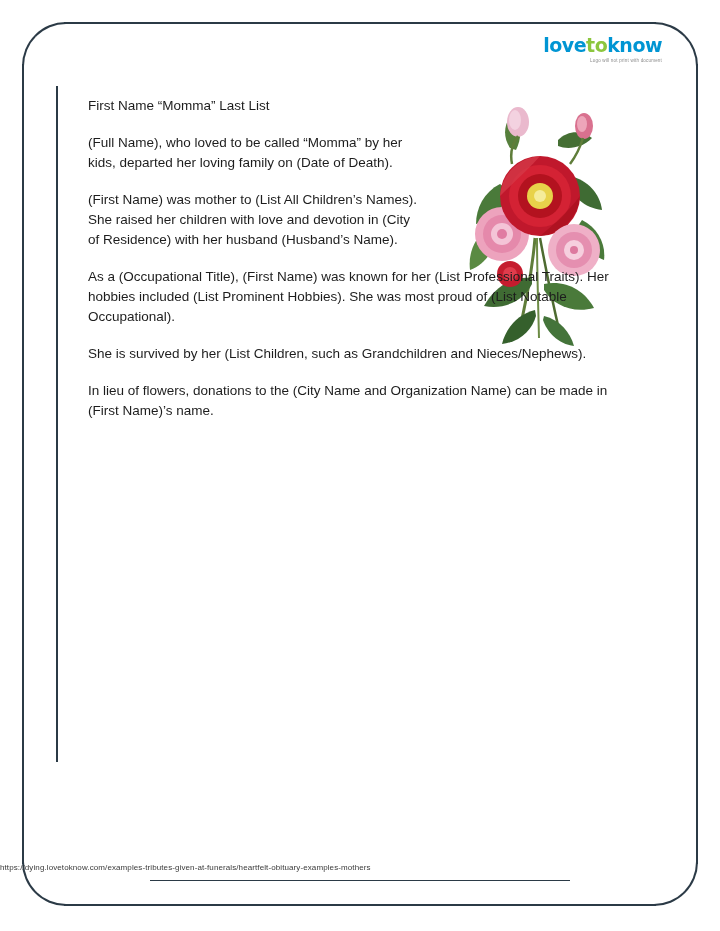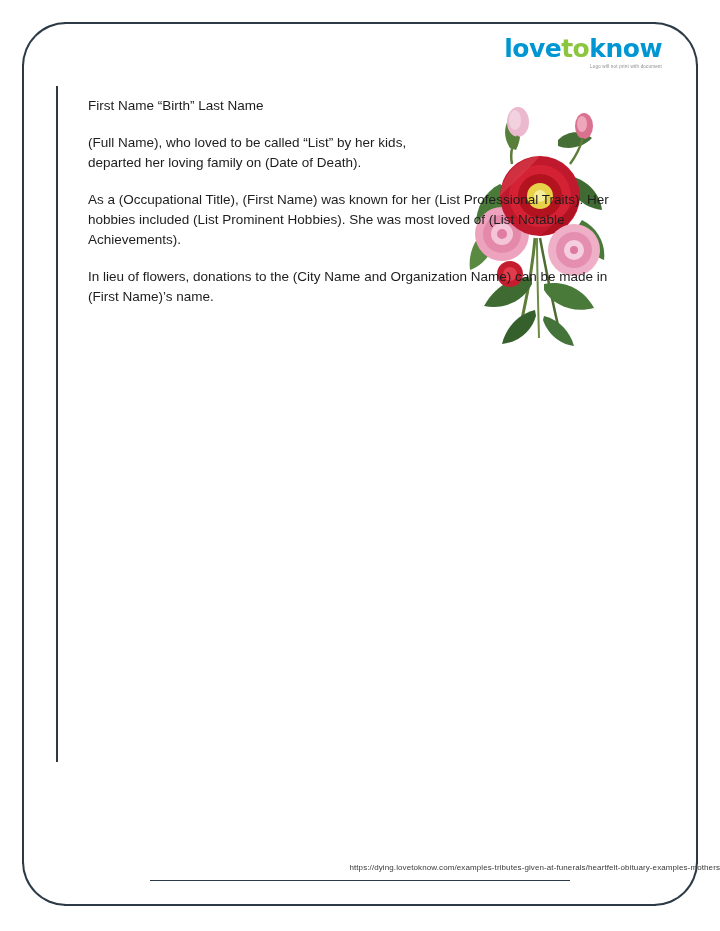--- a/index.html
+++ b/index.html
@@ -66,21 +66,21 @@
 
   
   .logo-wrap {
     position: absolute;
     right: 58px;
     top: 36px;
     text-align: right;
   }
   .logo-text {
     font-family: "DejaVu Sans", sans-serif;
-    font-size: 25px;
+    font-size: 19px;
     font-weight: bold;
     letter-spacing: -0.5px;
     line-height: 1;
     white-space: nowrap;
   }
   .logo-love { color: #0095d3; }
   .logo-to   { color: #8cc63e; }
   .logo-know { color: #0095d3; }
   .logo-sub {
     font-size: 4.5px;
@@ -117,21 +117,21 @@
     width: 190px;
     height: 265px;
   }
 
   
   .footer {
     position: absolute;
     left: 0;
     right: 0;
     bottom: 54px;
-    text-align: right;
+    text-align: left;
   }
   .footer-url {
     font-size: 8px;
     color: #3a3a3a;
     letter-spacing: 0.1px;
     display: inline-block;
     padding-bottom: 5px;
   }
   .footer-rule {
     position: absolute;
@@ -207,23 +207,25 @@
     <circle cx="134" cy="162" r="26" fill="#efb0c7"></circle>
     <circle cx="134" cy="162" r="18" fill="#e58fb0"></circle>
     <circle cx="134" cy="162" r="10" fill="#f6cfde"></circle>
     <circle cx="134" cy="162" r="4" fill="#dd7a9f"></circle>
 
     <circle cx="70" cy="186" r="13" fill="#c51c2e"></circle>
     <circle cx="70" cy="186" r="7" fill="#e03c4c"></circle>
   </svg>
 
   <div class="content">
-    <p class="para narrow">First Name “Birth” Last Name</p>
-    <p class="para narrow">(Full Name), who loved to be called “List” by her kids, departed her loving family on (Date of Death).</p>
-    <p class="para">As a (Occupational Title), (First Name) was known for her (List Professional Traits). Her hobbies included (List Prominent Hobbies). She was most loved of (List Notable Achievements).</p>
+    <p class="para narrow">First Name “Momma” Last List</p>
+    <p class="para narrow">(Full Name), who loved to be called “Momma” by her kids, departed her loving family on (Date of Death).</p>
+    <p class="para narrow">(First Name) was mother to (List All Children’s Names). She raised her children with love and devotion in (City of Residence) with her husband (Husband’s Name).</p>
+    <p class="para">As a (Occupational Title), (First Name) was known for her (List Professional Traits). Her hobbies included (List Prominent Hobbies). She was most proud of (List Notable Occupational).</p>
+    <p class="para">She is survived by her (List Children, such as Grandchildren and Nieces/Nephews).</p>
     <p class="para last">In lieu of flowers, donations to the (City Name and Organization Name) can be made in (First Name)’s name.</p>
   </div>
 
   <div class="footer">
     <span class="footer-url">https://dying.lovetoknow.com/examples-tributes-given-at-funerals/heartfelt-obituary-examples-mothers</span>
     <div class="footer-rule"></div>
   </div>
 
 </div>
 

